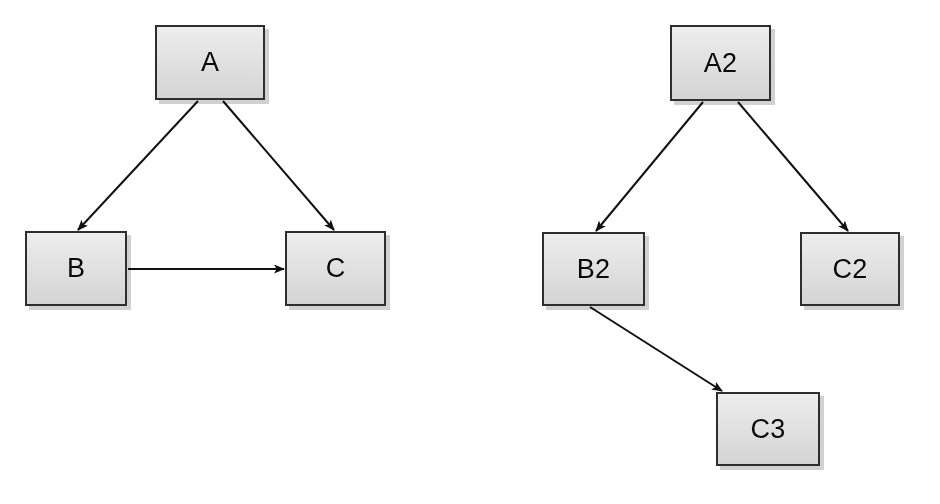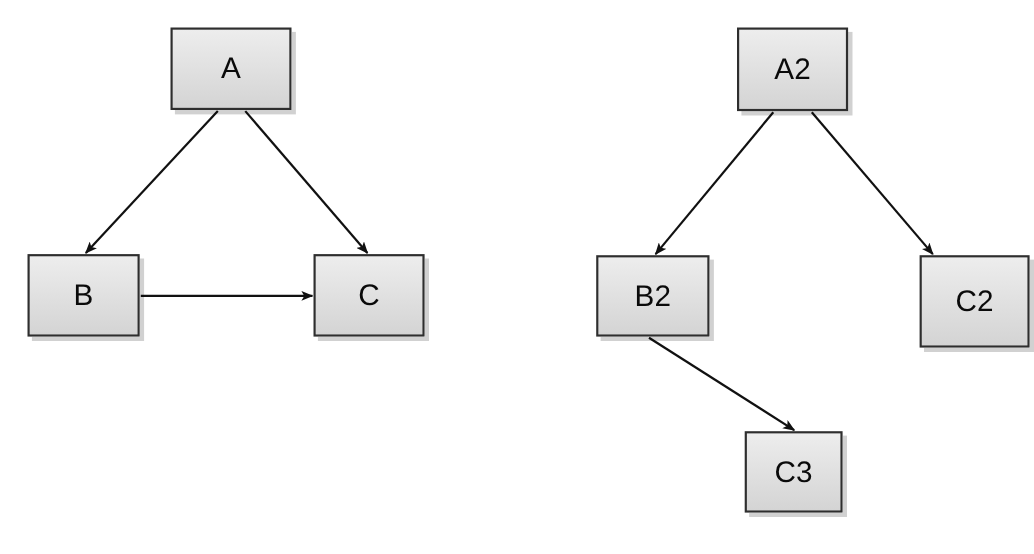--- a/index.html
+++ b/index.html
@@ -79,21 +79,21 @@
       </div>
       <div class="node" style="left: 285px; top: 231px; width: 101px; height: 75px;">
         <span class="node-label">C</span>
       </div>
       <div class="node" style="left: 670px; top: 25px; width: 101px; height: 76px; align-items: center;">
         <span class="node-label">A2</span>
       </div>
       <div class="node" style="left: 542px; top: 232px; width: 103px; height: 74px; align-items: center;">
         <span class="node-label">B2</span>
       </div>
-      <div class="node" style="left: 836px; top: 232px; width: 100px; height: 84px;">
+      <div class="node" style="left: 800px; top: 232px; width: 100px; height: 74px;">
         <span class="node-label">C2</span>
       </div>
-      <div class="node" style="left: 677px; top: 392px; width: 89px; height: 74px;">
+      <div class="node" style="left: 716px; top: 392px; width: 104px; height: 74px;">
         <span class="node-label">C3</span>
       </div>
     </div>
 
 </div>
 
 </body></html>

